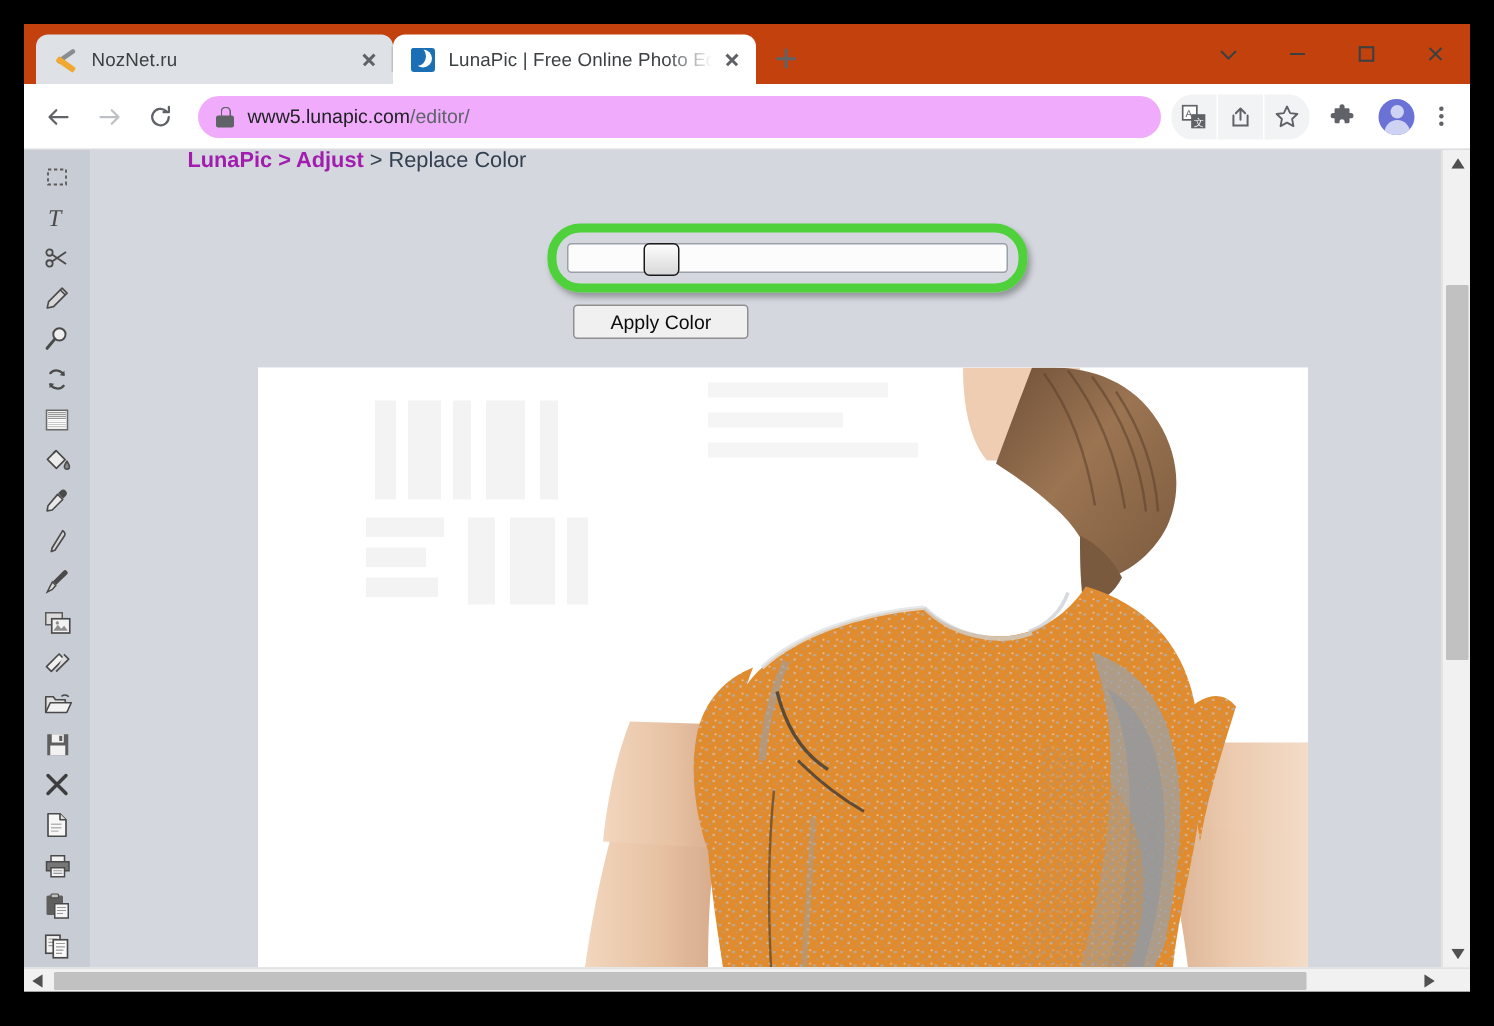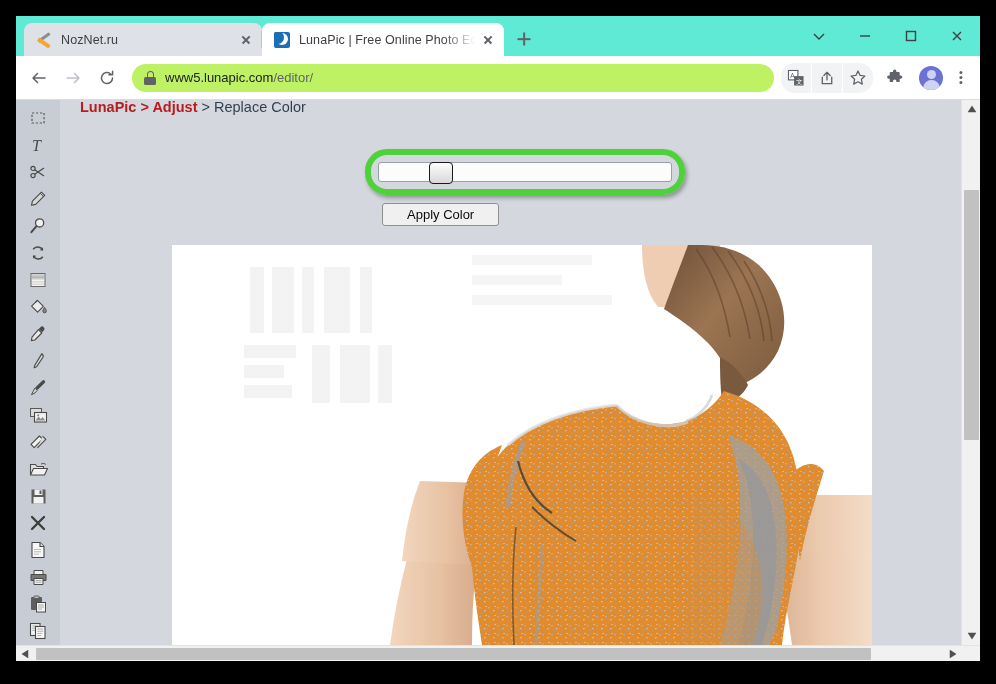--- a/index.html
+++ b/index.html
@@ -10,21 +10,21 @@
   #desktop { position:relative; width:996px; height:684px; background:#000; }
 
   
   #window {
     position:absolute; left:16px; top:16px; width:964px; height:645px;
     background:#ffffff; overflow:hidden;
   }
 
   
   .tabstrip {
-    position:relative; height:40px; background:#5eead4;
+    position:relative; height:40px; background:#c2410c;
     display:flex; align-items:flex-end;
   }
   .tab {
     position:relative; height:33px; display:flex; align-items:center;
     padding:0 8px 0 12px; border-radius:8px 8px 0 0; font-size:12.5px;
     color:#3c4043; max-width:250px; min-width:200px;
   }
   .tab.inactive { background:#dee1e6; color:#3c4043; }
   .tab.inactive:after {
     content:""; position:absolute; right:0; top:8px; width:1px; height:17px;
@@ -84,21 +84,21 @@
   }
 
   
   .navbar {
     height:44px; background:#ffffff; display:flex; align-items:center;
     padding:0 8px; border-bottom:1px solid #dadce0;
   }
   .navbtn { width:30px; height:30px; position:relative; margin-right:4px; border-radius:50%; }
   .navbtn svg { position:absolute; left:50%; top:50%; transform:translate(-50%,-50%); }
   .omnibox {
-    flex:1 1 auto; height:28px; background:#bef264; border-radius:14px;
+    flex:1 1 auto; height:28px; background:#f0abfc; border-radius:14px;
     display:flex; align-items:center; padding:0 12px; margin:0 6px;
     font-size:13px; color:#202124;
   }
   .lockicon { width:12px; height:14px; position:relative; margin-right:9px; flex:0 0 12px; }
   .lockicon .body{ position:absolute; left:0; bottom:0; width:12px; height:8px; background:#5f6368; border-radius:1.5px;}
   .lockicon .shk{ position:absolute; left:2.5px; top:0; width:7px; height:7px;
     border:1.8px solid #5f6368; border-bottom:none; border-radius:4px 4px 0 0;}
   .url-host { color:#202124; }
   .url-path { color:#5f6368; }
   .acts { display:flex; align-items:center; }
@@ -129,21 +129,21 @@
   }
   .tool { width:34px; height:32px; position:relative; display:flex;
           align-items:center; justify-content:center; color:#4a4a4a; }
   .tool svg{ display:block; }
 
   
   .content { position:absolute; left:44px; top:0; right:19px; bottom:16px; overflow:hidden; }
 
   .crumb { position:absolute; left:20px; top:-1px; font-size:14.5px; font-weight:bold;
            white-space:nowrap; font-family:"Liberation Sans", sans-serif; }
-  .crumb .c-blue { color:#b91c1c; }
+  .crumb .c-blue { color:#a21caf;margin-left:45px; }
   .crumb .c-dark { color:#333f4f; font-weight:normal; }
 
   .hdr { position:absolute; left:0; right:0; top:6px; text-align:center; }
   .hdr .l1 { font-size:14.5px; color:#202030; line-height:19px; }
   .hdr .l1 a { color:#1a3fa8; font-weight:bold; text-decoration:none; }
   .hdr .l2 { font-size:14.5px; color:#202030; line-height:19px; }
   .undo-icon { display:inline-block; vertical-align:-2px; margin:0 2px; }
 
   
   .ann {

